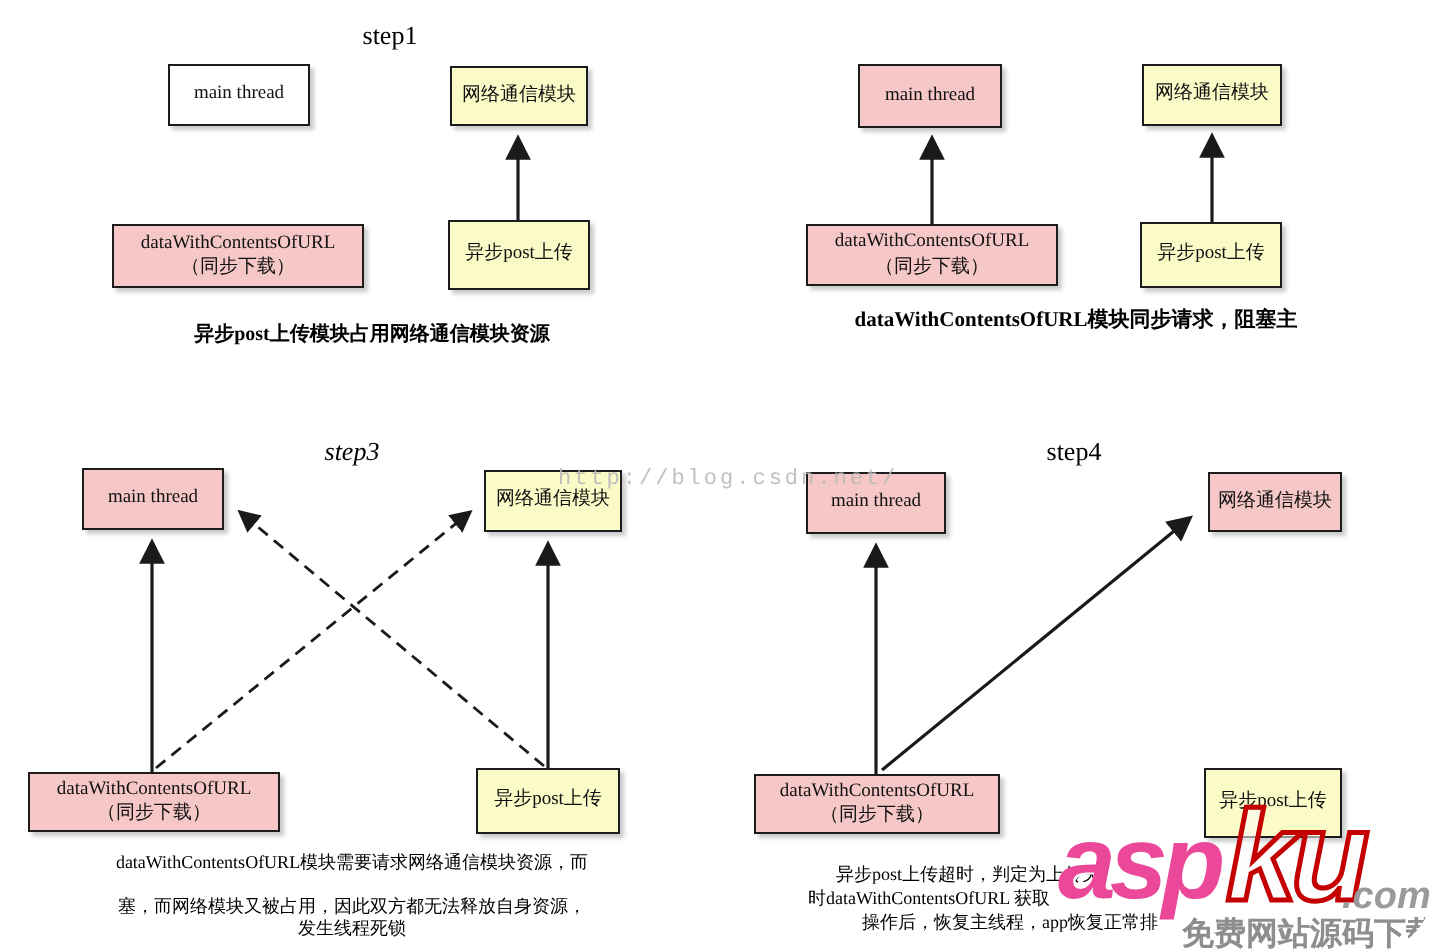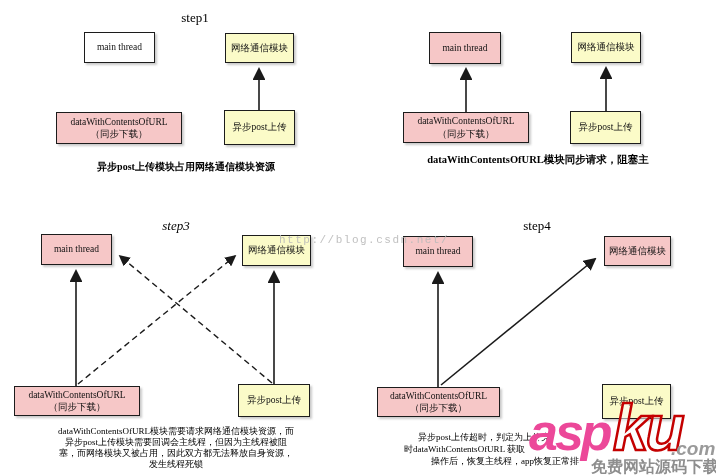--- a/index.html
+++ b/index.html
@@ -1,18 +1,18 @@
 <!DOCTYPE html>
 <html><head>
 <meta charset="utf-8">
 <style>
   html,body{margin:0;padding:0;background:#fff;}
   #stage{
     position:relative; width:716px; height:476px; background:#ffffff;
-    overflow:hidden; font-family:"Liberation Serif",serif; color:#111;
+    overflow:hidden; font-family:"Liberation Serif",serif; color:#111;border-radius:31px;
   }
   .arrows{position:absolute; left:0; top:0; z-index:3; pointer-events:none;}
   .box{
     position:absolute; z-index:2; box-sizing:border-box;
     border:1.5px solid #1c1c1c;
     display:flex; flex-direction:column; align-items:center; justify-content:center;
     font-size:9.5px; line-height:1.3; text-align:center;
     box-shadow:2px 2px 2px rgba(140,140,140,.45);
   }
   .pink{background:#f6c7c7;}
@@ -124,21 +124,20 @@
     <span>网络通信模块</span>
   </div>
   <div class="box pink" style="left:14px; top:386px; width:126px; height:30px;">
     <span>dataWithContentsOfURL</span>
     <span>（同步下载）</span>
   </div>
   <div class="box yellow" style="left:238px; top:384px; width:72px; height:33px;">
     <span>异步post上传</span>
   </div>
   <div class="cap" style="left:26px; top:425px; width:300px;">dataWithContentsOfURL模块需要请求网络通信模块资源，而</div>
-  <div class="cap" style="left:26px; top:436px; width:300px;">异步post上传模块需要回调会主线程，但因为主线程被阻</div>
   <div class="cap" style="left:26px; top:447px; width:300px;">塞，而网络模块又被占用，因此双方都无法释放自身资源，</div>
   <div class="cap" style="left:26px; top:458px; width:300px;">发生线程死锁</div>
 
   <div class="step-title" style="left:492px; top:218px;">step4</div>
   <div class="box pink" style="left:403px; top:236px; width:70px; height:31px;">
     <span>main thread</span>
   </div>
   <div class="box pink" style="left:604px; top:236px; width:67px; height:30px;">
     <span>网络通信模块</span>
   </div>

